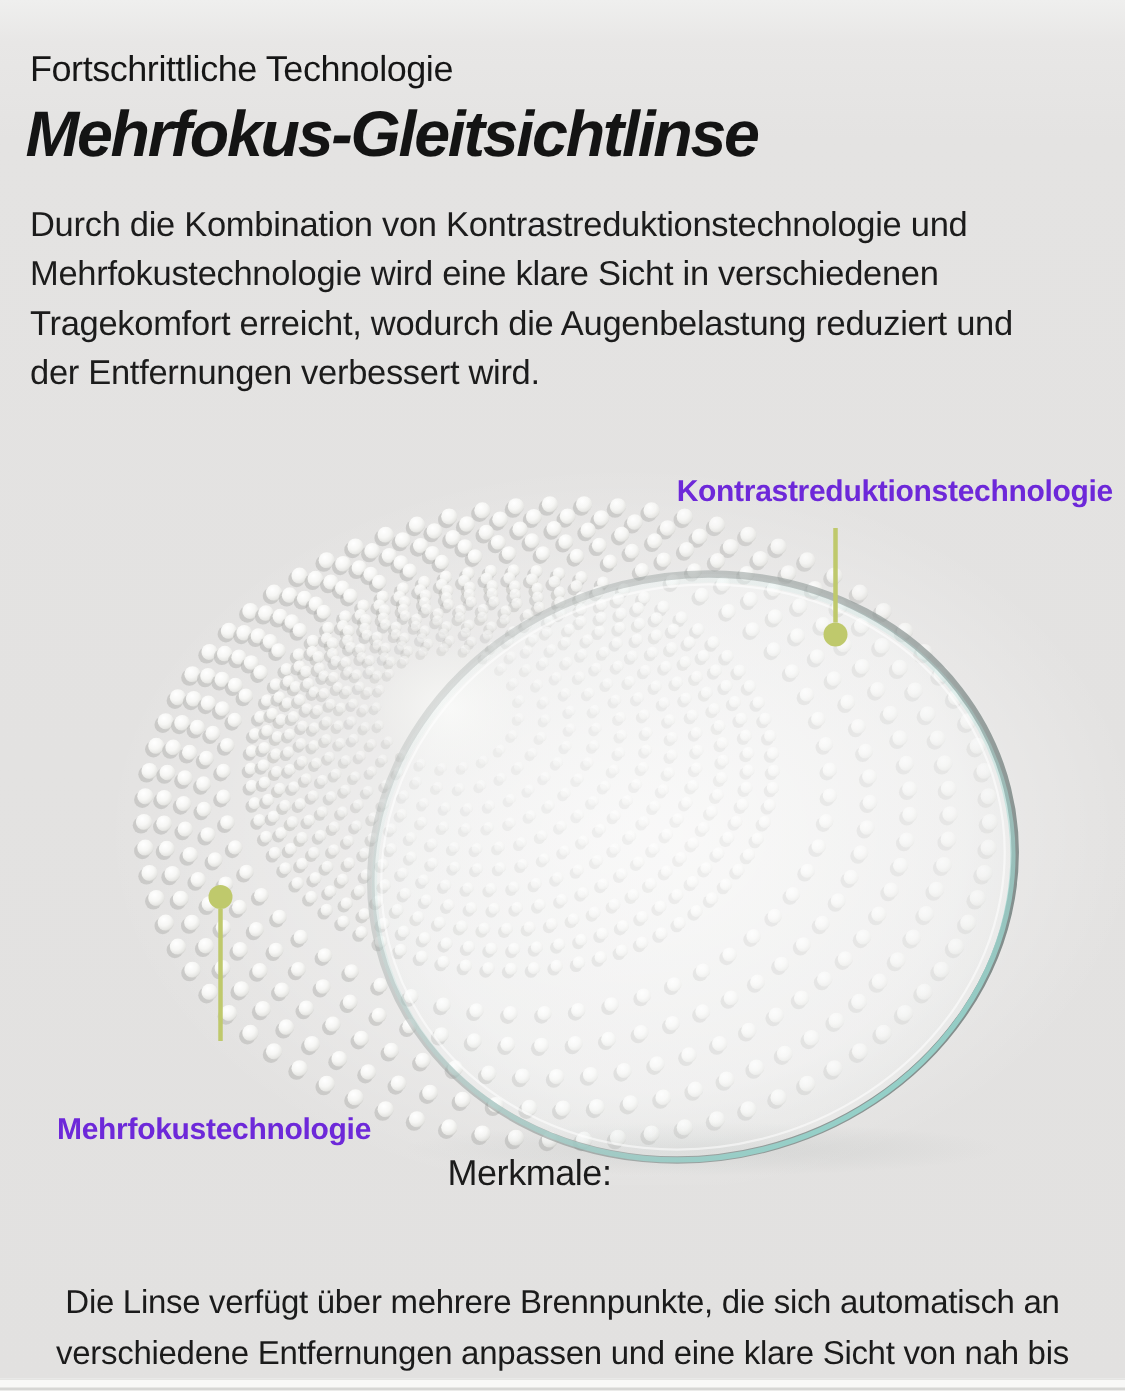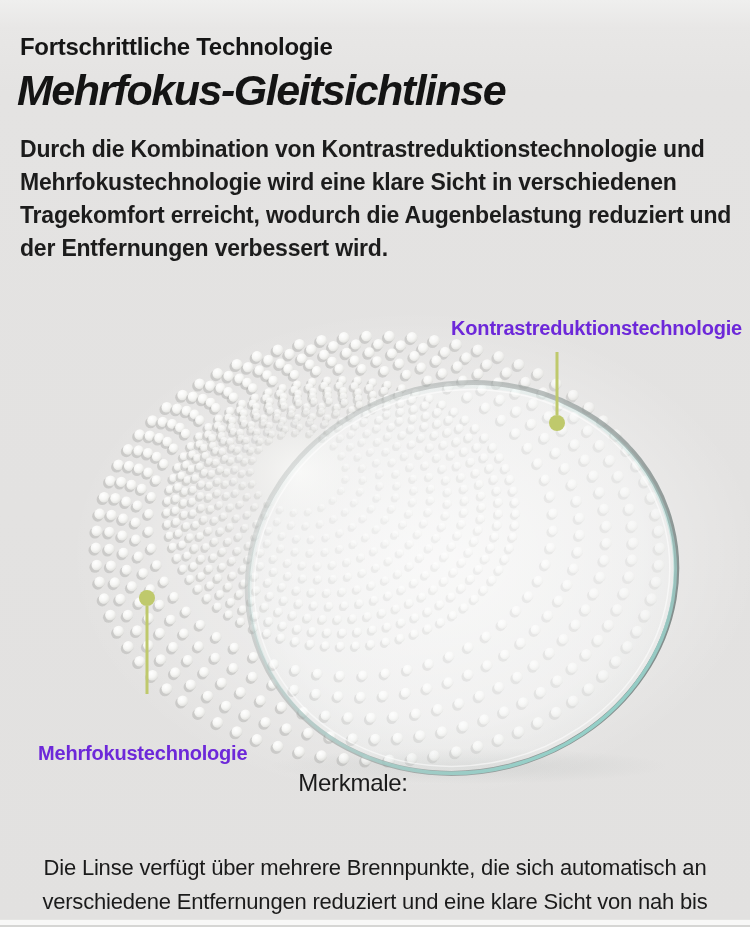--- a/index.html
+++ b/index.html
@@ -11,32 +11,32 @@
   html,body{width:750px;height:927px;overflow:hidden;}
   body{
     font-family:"Liberation Sans","DejaVu Sans",sans-serif;
     color:var(--ink);
     background:linear-gradient(180deg,#efefee 0%,#e8e7e6 3%,var(--bg) 10%,#e2e1e0 100%);
     position:relative;
   }
   .canvas{position:absolute;inset:0;}
   .eyebrow{
     position:absolute;left:20px;top:33px;
-    font-size:24px;font-weight:700;letter-spacing:-0.3px;color:#161616;
+    font-size:24px;font-weight:400;letter-spacing:-0.3px;color:#161616;
     white-space:nowrap;
   }
   .title{
     position:absolute;left:17px;top:66px;
     font-size:43px;font-weight:700;letter-spacing:-1.5px;color:#141414;
     white-space:nowrap;
     font-style:italic;
   }
   .intro{position:absolute;left:20px;top:133px;width:716px;}
   .intro .line{
-    font-size:23px;line-height:33px;font-weight:700;letter-spacing:-0.2px;
+    font-size:23px;line-height:33px;font-weight:400;letter-spacing:-0.2px;
     color:#1c1c1c;white-space:nowrap;
   }
   .figure{position:absolute;left:0;top:290px;width:750px;height:500px;}
   .figure svg{position:absolute;left:0;top:0;}
   .label{
     position:absolute;font-size:20px;font-weight:700;letter-spacing:-0.2px;
     color:#6d28d9;white-space:nowrap;
   }
   .label-kontrast{top:317px;right:8px;}
   .label-mehrfokus{top:702px;left:38px;margin-top:40px;}
@@ -1834,18 +1834,18 @@
       </g>
     </svg>
   </div>
 
   <div class="label label-kontrast">Kontrastreduktionstechnologie</div>
   <div class="label label-mehrfokus">Mehrfokustechnologie</div>
 
   <div class="features-heading">Merkmale:</div>
   <div class="features">
     <div class="line">Die Linse verfügt über mehrere Brennpunkte, die sich automatisch an</div>
-    <div class="line">verschiedene Entfernungen reduziert und eine klare Sicht von nah bis</div>
+    <div class="line">verschiedene Entfernungen anpassen und eine klare Sicht von nah bis</div>
     <div class="line">sich ermöglichen.</div>
   </div>
 
   <div class="bottom-strip"></div>
 </div>
 
 </body></html>

